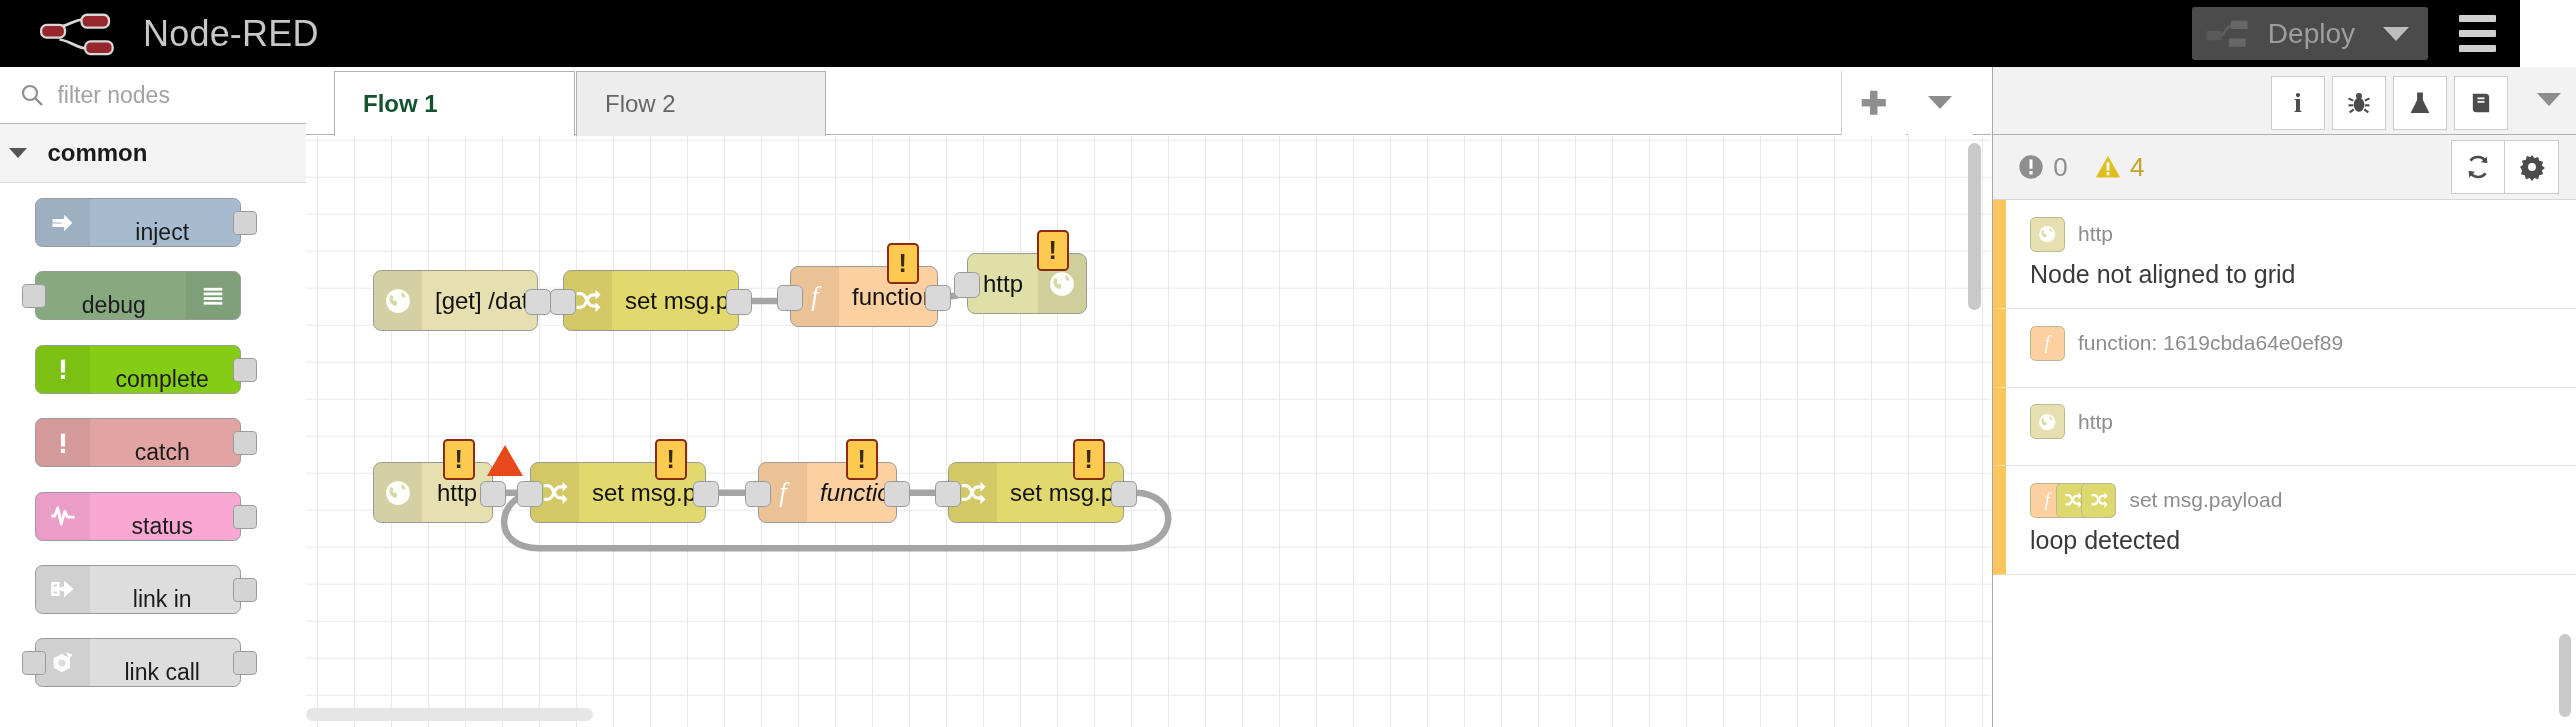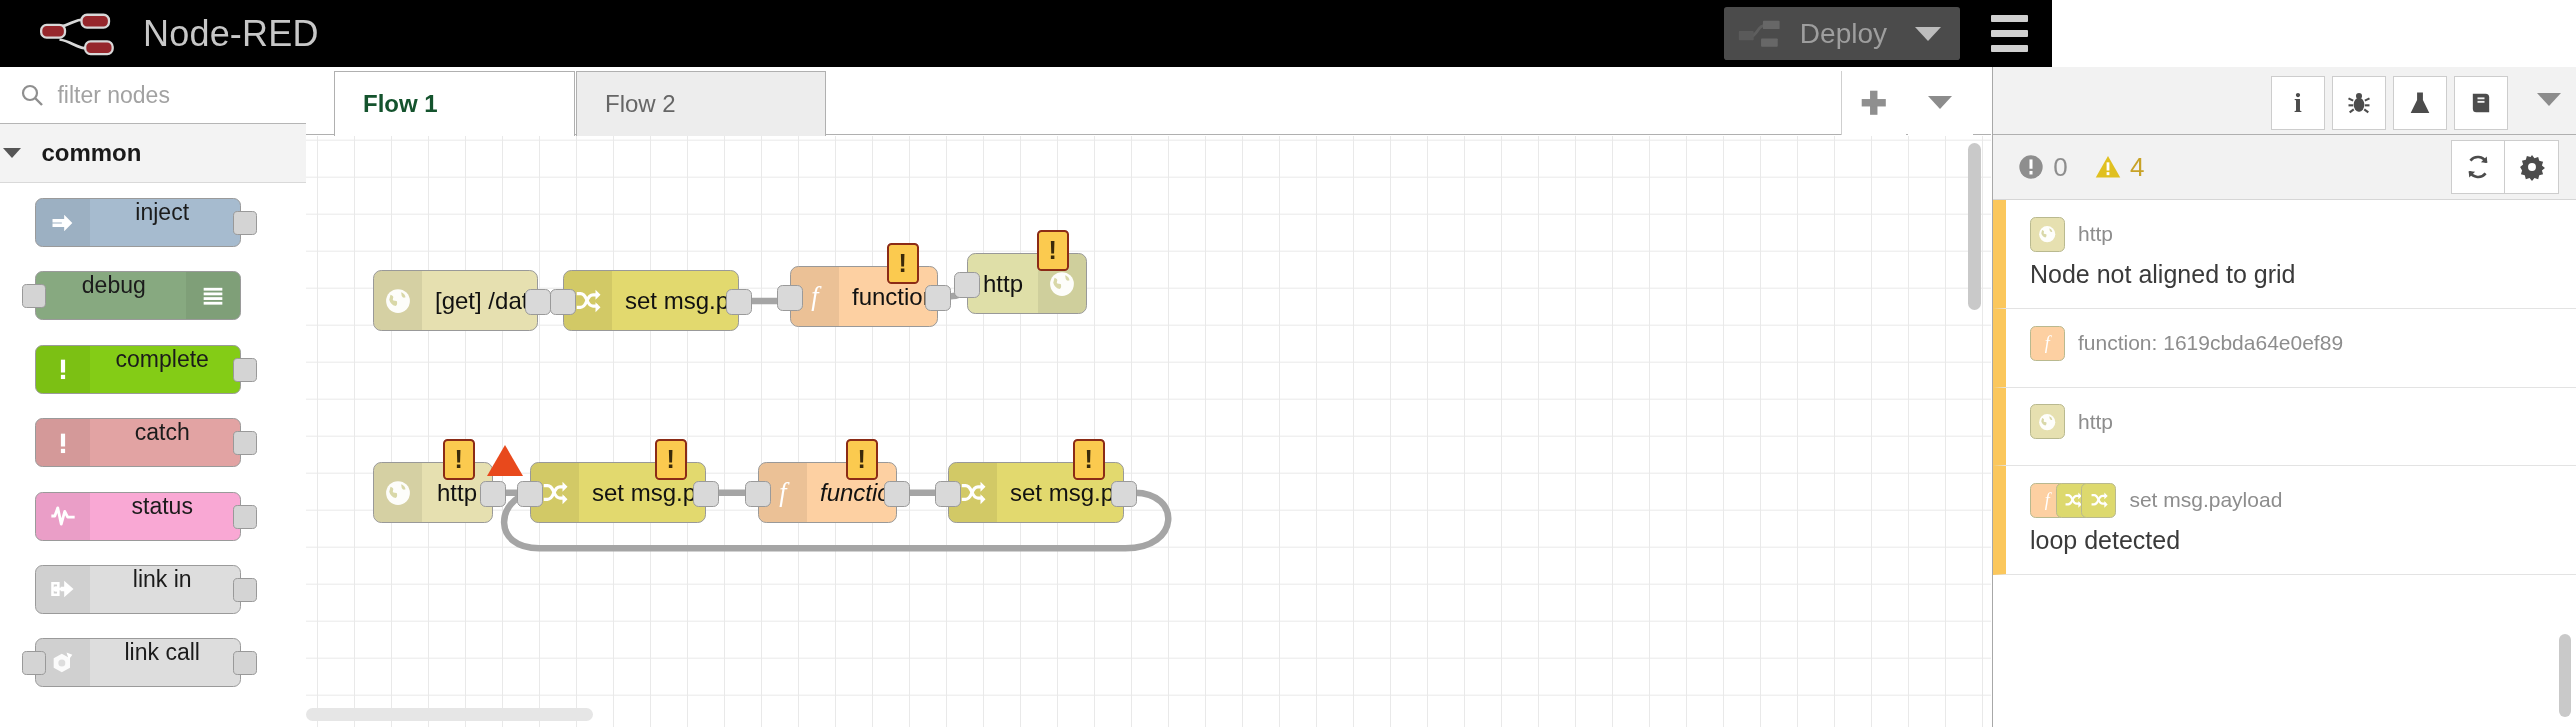--- a/index.html
+++ b/index.html
@@ -4,21 +4,21 @@
 <style>
   * { box-sizing: border-box; margin: 0; padding: 0; }
   html, body {
     width: 2576px; height: 728px;
     font-family: "Liberation Sans", sans-serif;
     background: #fff; overflow: hidden;
   }
 
   
   #header {
-    position: absolute; top: 0; left: 0; width: 2052px; height: 67px;
+    position: absolute; top: 0; left: 0; width: 2520px; height: 67px;
     background: #000; display: flex; align-items: center;
   }
   #brand { display: flex; align-items: center; margin-left: 35px; }
   #logo-mark { width: 93px; height: 44px; }
   #brand-title {
     color: #c7c7c7; font-size: 36px; letter-spacing: 0.2px;
     margin-left: 15px; font-weight: 400;
   }
   #header-right {
     margin-left: auto; display: flex; align-items: center; height: 67px;
@@ -54,34 +54,34 @@
   }
   #palette-search svg { flex: none; }
   #palette-search-input {
     border: none; outline: none; font-size: 23px; color: #9b9b9b;
     margin-left: 13px; width: 231px; background: transparent;
     font-family: "Liberation Sans", sans-serif;
   }
   #palette-search-input::placeholder { color: #a2a2a2; }
   .palette-category {
     height: 59px; background: #f3f3f3; border-bottom: 0.9px solid #d9d9d9;
-    display: flex; align-items: center; padding-left: 3px;
+    display: flex; align-items: center; padding-left: 9px;
   }
   .cat-chevron {
     width: 0; height: 0; border-left: 9.3px solid transparent;
     border-right: 9.3px solid transparent; border-top: 10.2px solid #555;
     margin-right: 20.4px;
   }
   .cat-label { font-size: 24px; font-weight: bold; color: #1a1a1a; }
   #palette-nodes { padding-top: 15px; }
   .pnode-row { height: 53px; position: relative; margin: 0 0 20.4px 0; }
   .pnode {
     position: absolute; left: 35px; width: 206px; height: 49px;
     border: 0.9px solid #9a9a9a; border-radius: 7.4px;
-    display: flex; align-items: flex-start; overflow: hidden;
+    display: flex; align-items: flex-end; overflow: hidden;
   }
   .pnode .pn-icon {
     width: 54px; height: 100%; display: flex; align-items: center;
     justify-content: center; background: rgba(0,0,0,.06);
   }
   .pnode .pn-label {
     flex: 1; text-align: center; font-size: 23px; color: #1b1b1b;
     padding-right: 5.6px;
   }
   .pnode.icon-right { flex-direction: row-reverse; }

